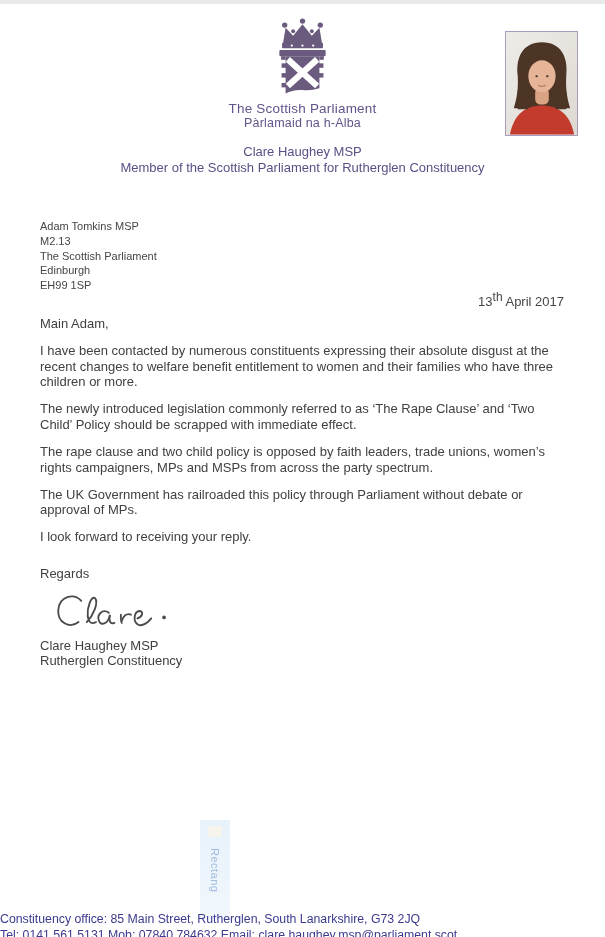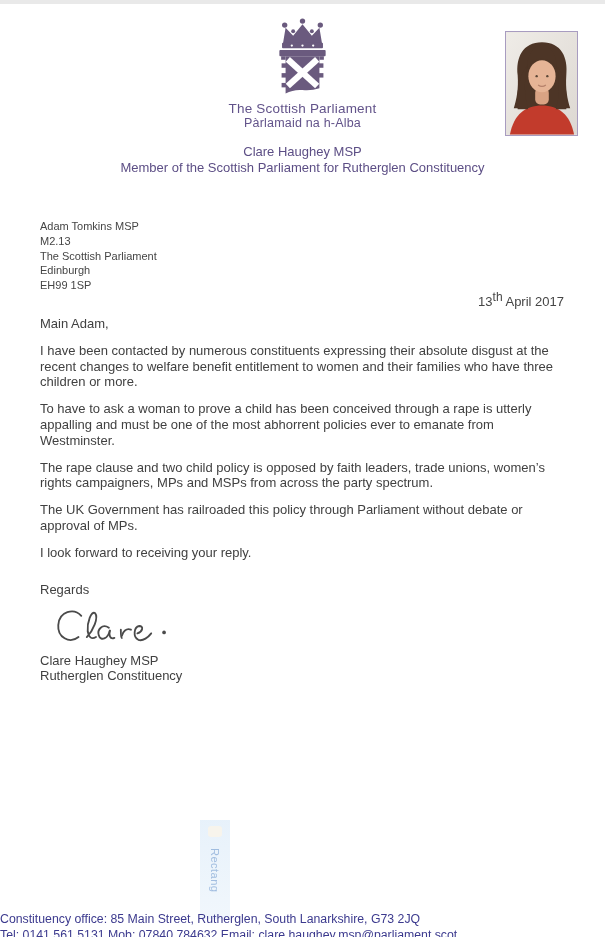--- a/index.html
+++ b/index.html
@@ -157,21 +157,21 @@
     <div>The Scottish Parliament</div>
     <div>Edinburgh</div>
     <div>EH99 1SP</div>
   </div>
 
   <div class="date"><span>13</span><sup>th</sup><span> April 2017</span></div>
 
   <div class="body">
     <p class="salutation">Main Adam,</p>
     <p>I have been contacted by numerous constituents expressing their absolute disgust at the recent changes to welfare benefit entitlement to women and their families who have three children or more.</p>
-    <p>To have to ask a woman to prove a child has been conceived through a rape is utterly appalling and must be one of the most abhorrent policies ever to emanate from Westminster.</p>
+    <p>The newly introduced legislation commonly referred to as ‘The Rape Clause’ and ‘Two Child’ Policy should be scrapped with immediate effect.</p>
     <p>The rape clause and two child policy is opposed by faith leaders, trade unions, women’s rights campaigners, MPs and MSPs from across the party spectrum.</p>
     <p>The UK Government has railroaded this policy through Parliament without debate or approval of MPs.</p>
     <p>I look forward to receiving your reply.</p>
 
     <p class="regards">Regards</p>
 
     <svg class="signature" width="150" height="46" viewBox="0 0 150 50" aria-hidden="true">
       <g stroke="#4a4a4a" stroke-width="2" fill="none" stroke-linecap="round">
         <path d="M34,14 C26,5 10,9 9,24 C8,37 21,45 31,37"></path>
         <path d="M40,37 C47,30 53,16 49,11 C45,8 40,21 41,31 C42,37 45,40 50,37"></path>

